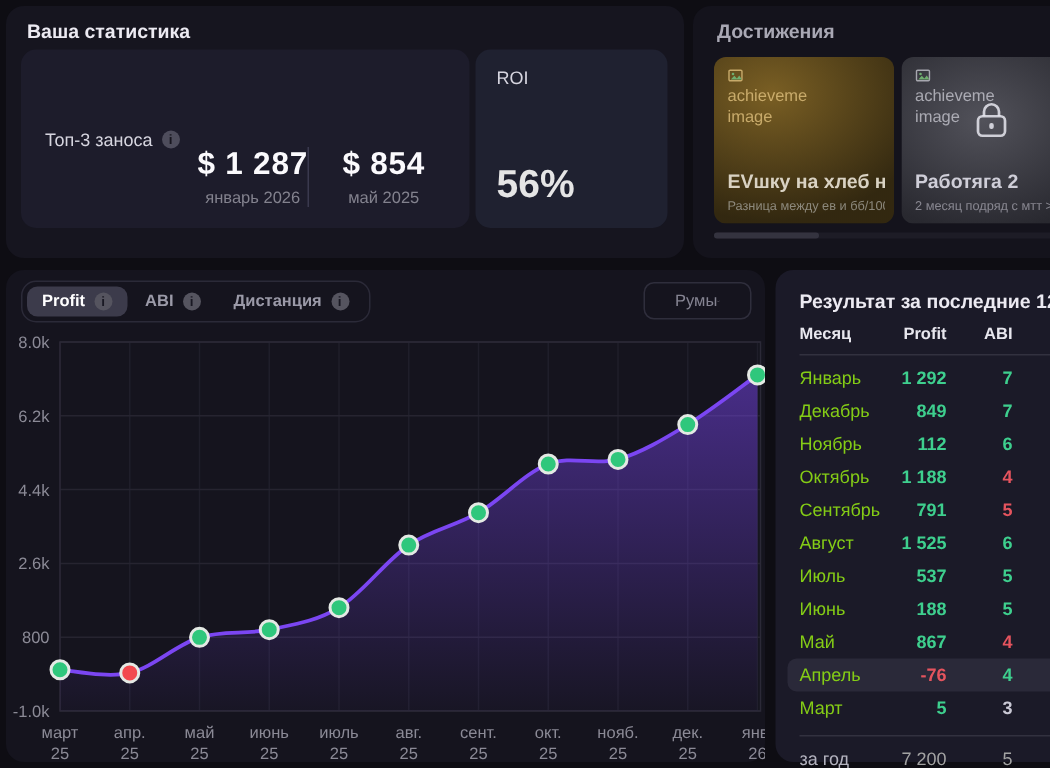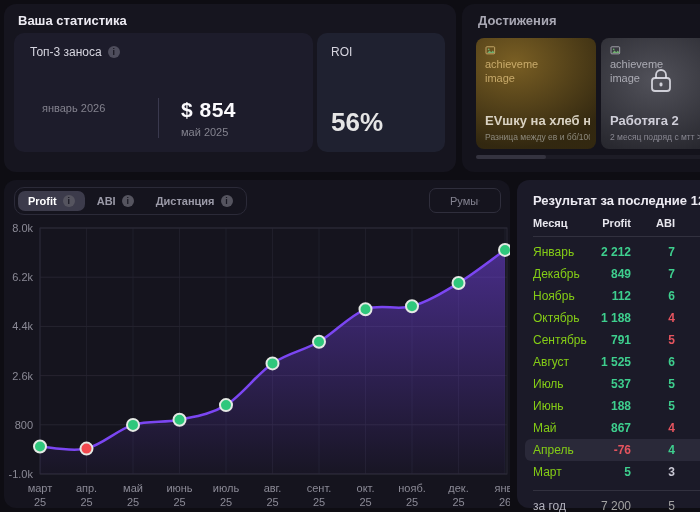--- a/index.html
+++ b/index.html
@@ -4,21 +4,21 @@
 <style>
   html,body{margin:0;padding:0;background:#0e0d13;}
   body{width:700px;height:512px;overflow:hidden;position:relative;
        font-family:"Liberation Sans","DejaVu Sans",sans-serif;color:#e8e7ee;}
   .panel{position:absolute;border-radius:12px;}
 
   
   #stats-panel{left:4px;top:4px;width:452px;height:168px;background:#16151f;}
   #stats-panel .p-title{position:absolute;left:14px;top:9px;font-size:13px;font-weight:700;color:#eceaf2;}
   #stats-cards{position:absolute;left:10px;right:11px;top:29px;height:119px;display:flex;gap:4px;}
-  #top3-card{flex:1;background:#1d1c2b;border-radius:10px;padding:12px 16px;display:flex;flex-direction:column;}
+  #top3-card{flex:1;background:#1d1c2b;border-radius:10px;padding:12px 16px;display:flex;flex-direction:row;text-align:center;}
   .card-label{font-size:12px;color:#d6d5df;display:flex;align-items:center;gap:6px;}
   #top3-values{margin-top:auto;display:flex;padding-bottom:2px;}
   .t3-item{flex:1;padding-left:12px;}
   .t3-item + .t3-item{border-left:1px solid #3a394e;padding-left:22px;}
   .t3-value{font-size:21px;font-weight:700;color:#fbfafd;letter-spacing:.5px;white-space:nowrap;}
   .t3-period{font-size:11px;color:#83828e;margin-top:4px;white-space:nowrap;}
   #roi-card{width:100px;background:#1f2130;border-radius:10px;padding:12px 14px;display:flex;flex-direction:column;justify-content:space-between;}
   #roi-value{font-size:26px;font-weight:700;color:#e5e5e5;padding-bottom:2px;}
   .info{display:inline-flex;align-items:center;justify-content:center;width:12px;height:12px;border-radius:50%;
         background:#4e4d5c;color:#17161f;font-size:9px;font-weight:700;font-style:normal;flex:0 0 auto;}
@@ -79,20 +79,21 @@
 <div class="panel" id="stats-panel">
   <div class="p-title">Ваша статистика</div>
   <div id="stats-cards">
     <div id="top3-card">
       <div class="card-label">
         <span>Топ-3 заноса</span>
         <span class="info">i</span>
       </div>
       <div id="top3-values">
           <div class="t3-item">
+            <div class="t3-value">$ 1 287</div>
             <div class="t3-period">январь 2026</div>
           </div>
           <div class="t3-item">
             <div class="t3-value">$ 854</div>
             <div class="t3-period">май 2025</div>
           </div>
         </div>
     </div>
     <div id="roi-card">
       <div class="card-label">
@@ -239,21 +240,21 @@
   <div id="table-title">Результат за последние 12 месяцев</div>
   <div class="thead">
     <span class="c-month">Месяц</span>
     <span class="c-profit">Profit</span>
     <span class="c-abi">ABI</span>
   </div>
   <div class="tdivider"></div>
   <div id="table-rows">
       <div class="trow">
         <span class="c-month">Январь</span>
-        <span class="c-profit green">2 212</span>
+        <span class="c-profit green">1 292</span>
         <span class="c-abi green">7</span>
       </div>
       <div class="trow">
         <span class="c-month">Декабрь</span>
         <span class="c-profit green">849</span>
         <span class="c-abi green">7</span>
       </div>
       <div class="trow">
         <span class="c-month">Ноябрь</span>
         <span class="c-profit green">112</span>

